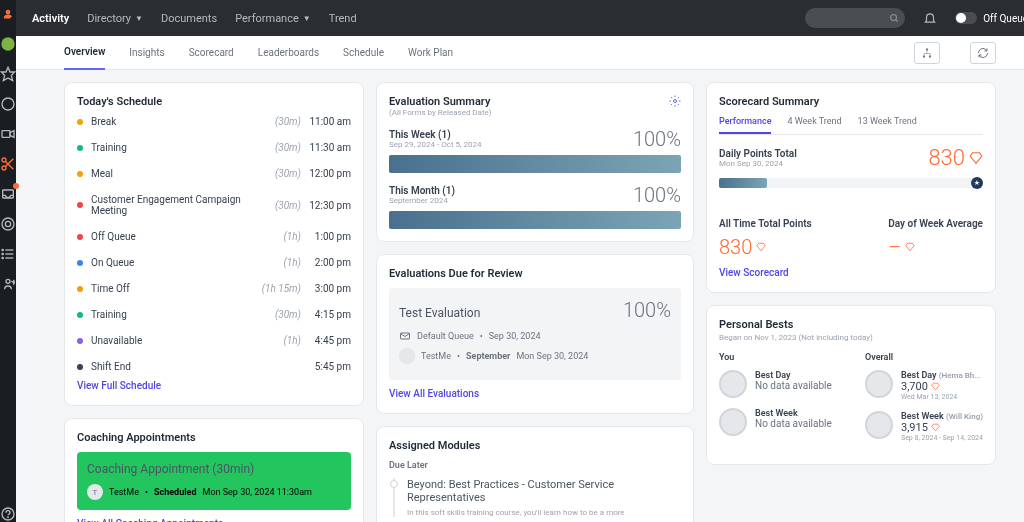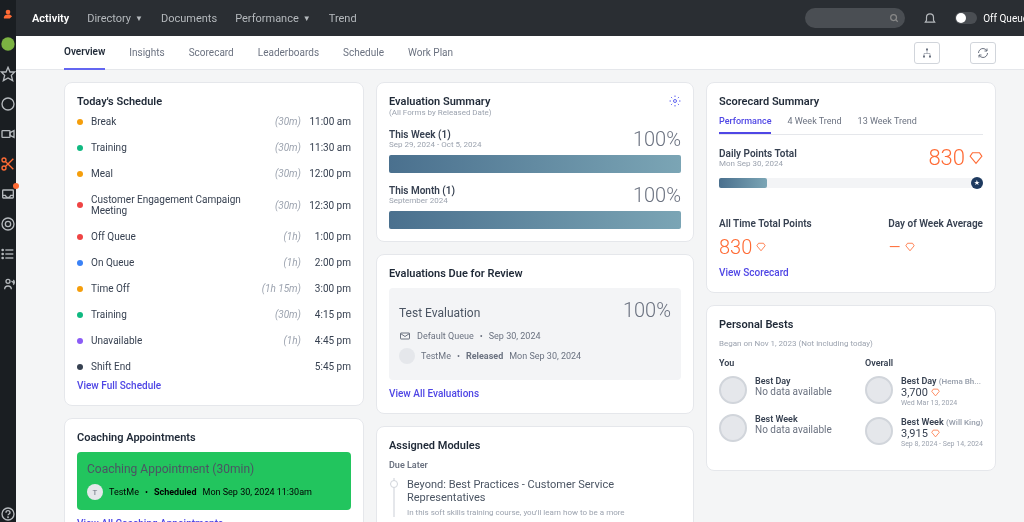--- a/index.html
+++ b/index.html
@@ -339,21 +339,21 @@
                   <polyline points="3,7 12,13 21,7"></polyline>
                 </svg>
                 <span>Default Queue</span>
                 <span>•</span>
                 <span>Sep 30, 2024</span>
               </div>
       <div class="rev-meta">
                 <div class="avatar"></div>
                 <span>TestMe</span>
                 <span>•</span>
-                <b>Released</b>
+                <b>September</b>
                 <span>Mon Sep 30, 2024</span>
               </div>
     </div>
     <span class="link">View All Evaluations</span>
   </div>
   <div class="card">
     <div class="ctitle">Assigned Modules</div>
     <div class="due-sub">Due Later</div>
     <div class="mod">
       <div class="mod-title">Beyond: Best Practices - Customer Service Representatives</div>
@@ -402,21 +402,21 @@
                   <span>–</span>
                   <svg class="diamond sd-sm" viewBox="0 0 24 24" fill="none" stroke="currentColor" stroke-width="2">
                     <polygon points="6,3 18,3 22,9 12,21 2,9"></polygon>
                   </svg>
                 </div>
               </div>
     </div>
     <span class="link">View Scorecard</span>
   </div>
   <div class="card">
-    <div class="ctitle" style="margin-bottom:8px">Personal Bests</div>
+    <div class="ctitle" style="margin-bottom:2px">Personal Bests</div>
     <div class="pb-sub">Began on Nov 1, 2023 (Not including today)</div>
     <div class="pb-cols">
       <div class="pb-col">
         <div class="pb-col-hdr">You</div>
         <div id="pb-you">
                   <div class="pb-item">
                     <div class="pb-av"></div>
                     <div class="pb-info">
                       <div class="pb-lbl">Best Day</div>
                       <div class="pb-nd">No data available</div>

